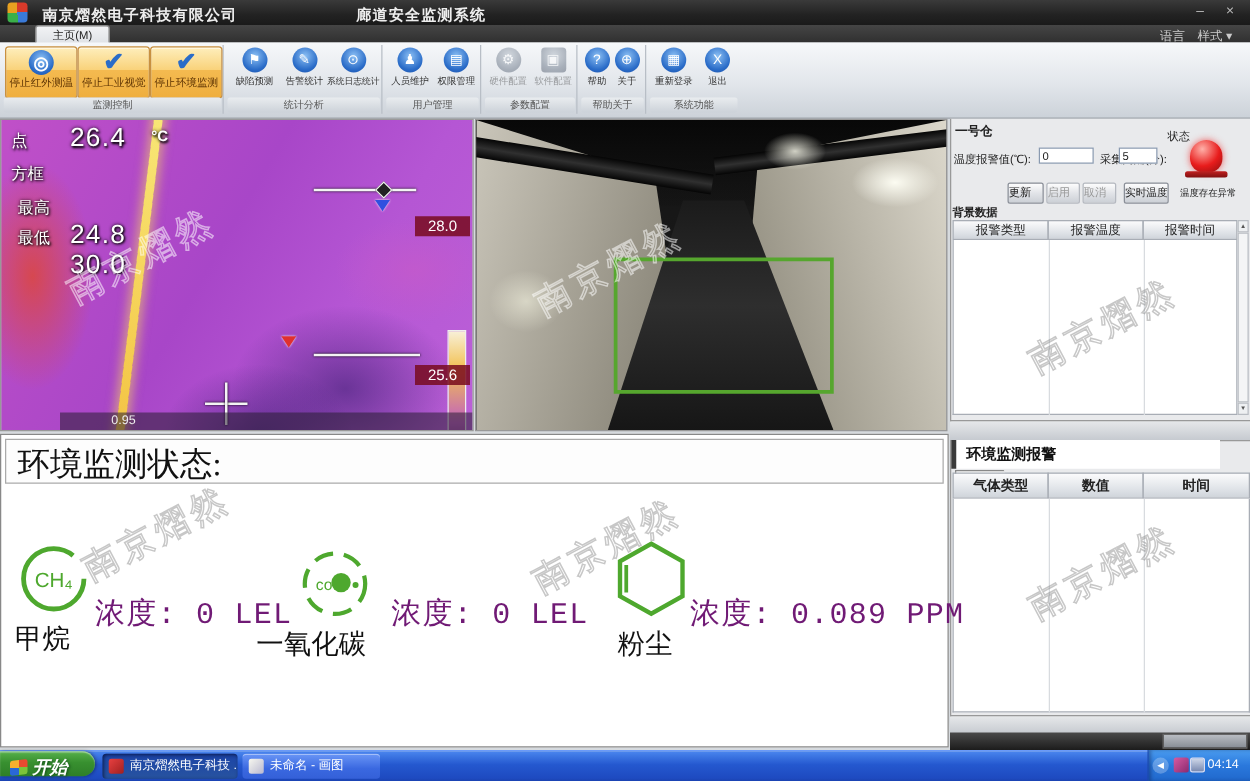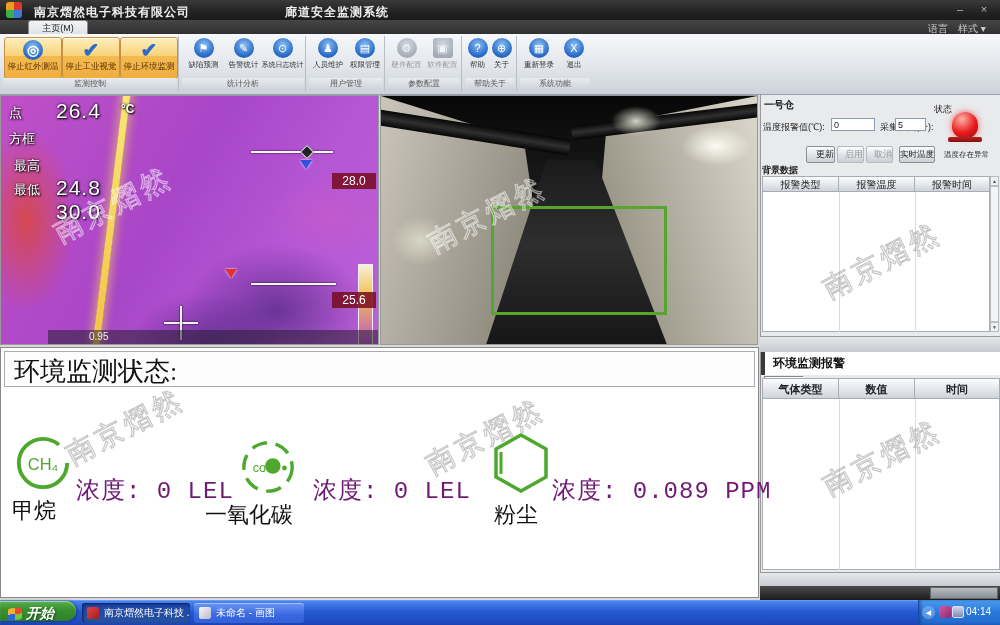--- a/index.html
+++ b/index.html
@@ -87,36 +87,36 @@
     background:linear-gradient(#080808,rgba(10,10,10,.1));}
   .cam-light{position:absolute;border-radius:50%;}
   .cam-pipe{position:absolute;background:linear-gradient(#050505,#303030 50%,#050505);}
   #detect-rect{left:110px;top:110px;width:170px;height:103px;border:3px solid #56a62e;}
 
   
   #rightpanel{left:760px;top:95px;width:240px;height:505px;background:#e9eaec;border-left:1px solid #999;box-sizing:border-box;}
   .rp-label{font-size:9px;color:#222;}
   .rp-input{position:absolute;background:#fff;border:1px solid #8a9ab0;font-size:9px;color:#222;padding:0 2px;height:13px;box-sizing:border-box;}
   .rp-btn{position:absolute;height:15px;background:linear-gradient(#fdfdfd,#e2e4e8 50%,#ccd0d6);
-    border:1px solid #8a8f98;border-radius:2px;font-size:9px;color:#222;text-align:right;line-height:14px;}
+    border:1px solid #8a8f98;border-radius:2px;font-size:9px;color:#222;text-align:left;line-height:14px;}
   .rp-btn.off{color:#999;border-color:#b5b9c0;}
   #lamp{left:952px;top:112px;width:26px;height:26px;border-radius:50% 50% 42% 42%;
     background:radial-gradient(circle at 38% 28%,#ffb0a8,#e81c1c 55%,#8e0e0e);box-shadow:0 0 6px rgba(240,40,40,.7);}
   #lamp-base{left:948px;top:137px;width:34px;height:5px;background:linear-gradient(#c02020,#801010);border-radius:2px;}
   .tbl-head{position:absolute;background:linear-gradient(#fbfbfc,#dde1e6 70%,#cfd4da);
     border:1px solid #a8adb5;box-sizing:border-box;font-size:10px;color:#222;
     text-align:center;}
   .tbl-body{position:absolute;background:#fff;border:1px solid #a8adb5;border-top:none;box-sizing:border-box;}
   .col-line{position:absolute;width:1px;background:#d8dbdf;}
   .sbar{position:absolute;width:9px;background:#eef0f2;border:1px solid #b8bcc2;box-sizing:border-box;font-size:5px;color:#555;text-align:center;}
   .tabstrip{position:absolute;background:linear-gradient(#e6e8ea,#c6cad0);border-top:1px solid #999;border-bottom:1px solid #999;}
   .mini-tab{position:absolute;background:linear-gradient(#fdfdfd,#e8eaec);border:1px solid #888;border-bottom:none;
     font-size:8.5px;font-weight:bold;color:#222;text-align:center;
     clip-path:polygon(0 0,calc(100% - 7px) 0,100% 100%,0 100%);padding-right:6px;margin-top:39px;}
-  #env-alarm-title{left:761px;top:352px;width:239px;height:23px;background:#fff;border-left:4px solid #3a3a3a;
+  #env-alarm-title{left:761px;top:352px;width:215px;height:23px;background:#fff;border-left:4px solid #3a3a3a;
     box-sizing:border-box;font-size:12px;font-weight:bold;color:#111;line-height:23px;padding-left:8px;}
   #rp-darkbar{left:760px;top:586px;width:240px;height:14px;background:linear-gradient(#4a4a4a,#1c1c1c);}
   #rp-handle{left:930px;top:587px;width:68px;height:12px;background:linear-gradient(#b8bcc2,#888e96);border:1px solid #666;box-sizing:border-box;}
 
   
   #envpanel{left:0;top:347px;width:759px;height:251px;background:#fff;border:1px solid #888;box-sizing:border-box;}
   #env-title-box{left:4px;top:351px;width:751px;height:36px;background:#fdfdfd;border:1px solid #aaa;box-sizing:border-box;}
   #env-title{left:14px;top:354px;font-size:26px;color:#111;font-family:"Liberation Serif",serif;}
   .gas-name{font-size:22px;color:#111;font-family:"Liberation Serif",serif;}
   .gas-read{font-size:24px;color:#701a75;font-family:Liberation Mono, monospace;letter-spacing:1px;}

